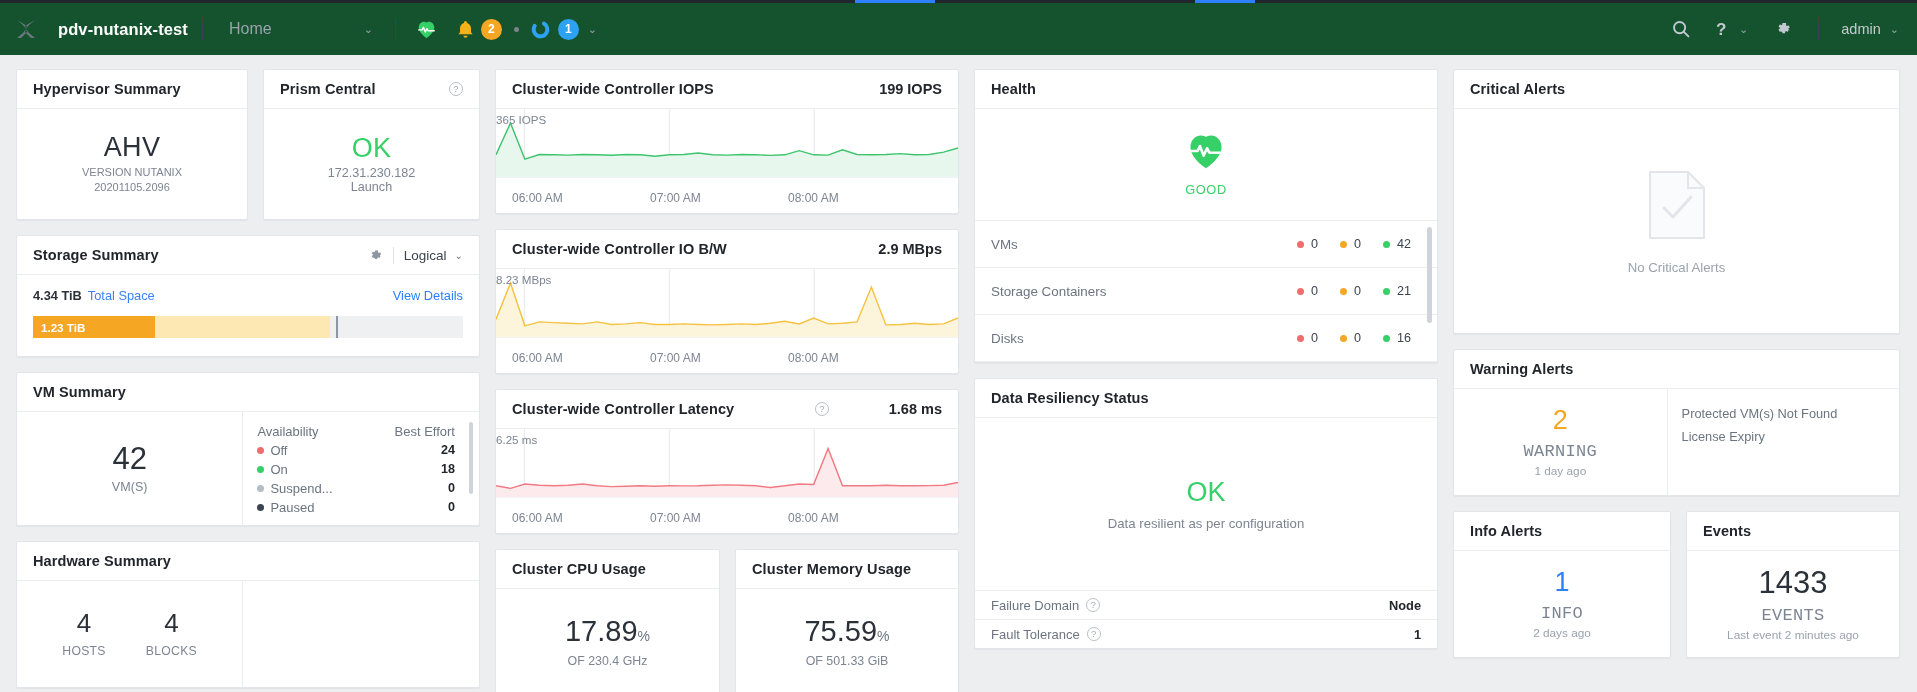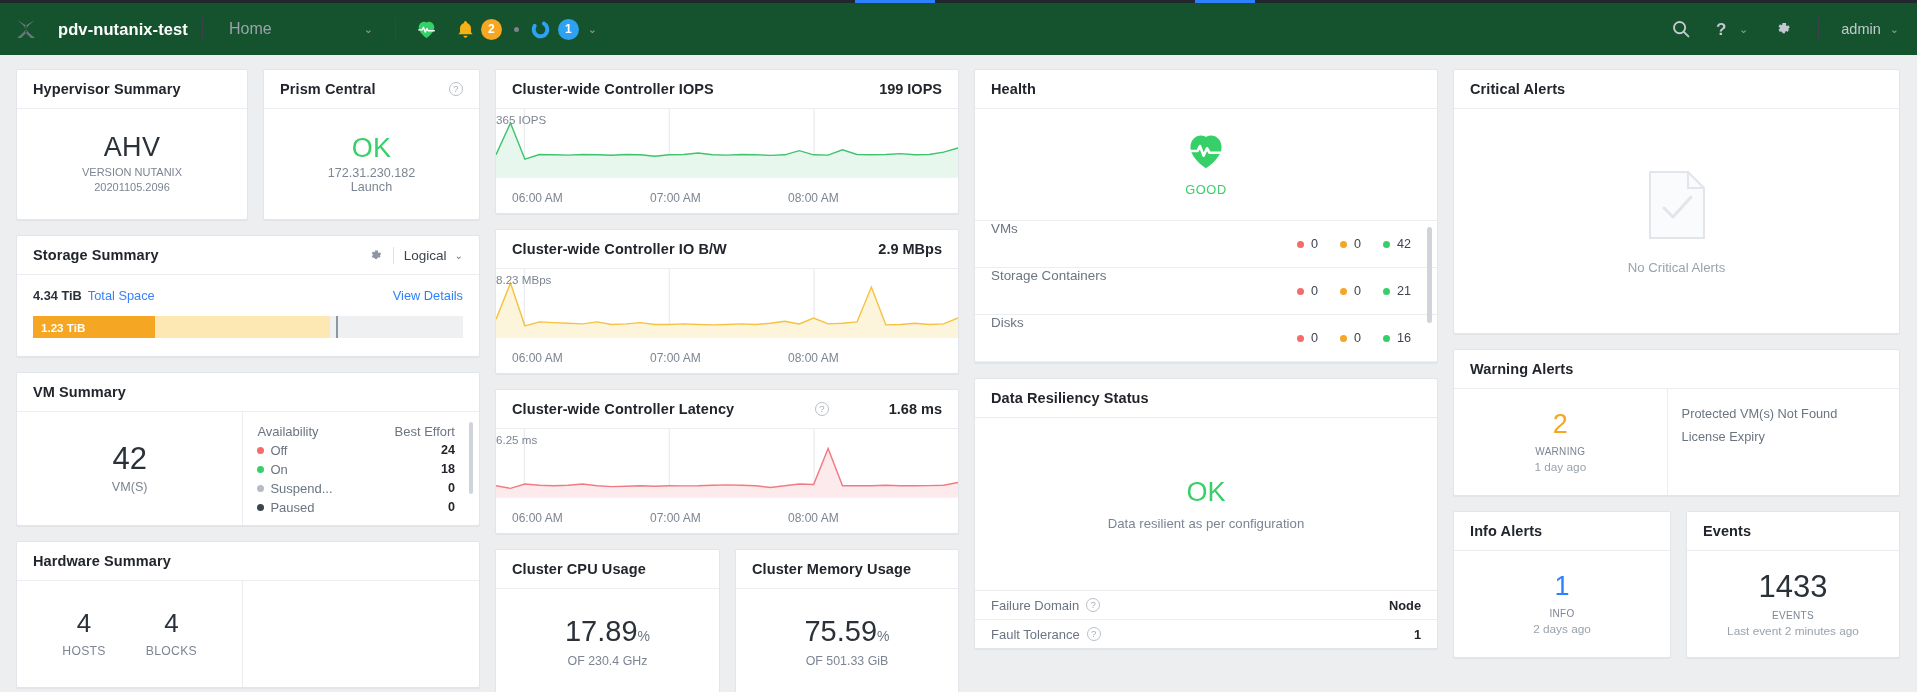--- a/index.html
+++ b/index.html
@@ -147,21 +147,21 @@
   .peak-lbl { position: absolute; left: 0; top: 4px; font-size: 11.6px; color: #7c8592; }
   .chart-axis { display: flex; height: 30px; align-items: center; position: relative; font-size: 12px; color: #7c8592; }
   .chart-axis span { position: absolute; }
 
   
   .health-top { height: 112px; display:flex; flex-direction:column; align-items:center; justify-content:center;
     border-bottom: 1px solid #ecedf0; }
   .health-lbl { font-size: 12.8px; color: #36d068; letter-spacing: .6px; margin-top: 8px; }
   .health-rows { position: relative; }
   .health-row {
-    height: 47px; display: flex; padding: 0 26px 0 16px;
+    height: 47px; display: flex; align-items: center; padding: 0 26px 0 16px;
     border-bottom: 1px solid #ecedf0; font-size: 13.4px; color: #6b7581;
   }
   .health-row:last-child { border-bottom: none; }
   .hstats { margin-left: auto; display: flex; align-items: center; gap: 22px; }
   .hstat { display: flex; align-items: center; gap: 7px; font-size: 12.6px; color: #3c4450; }
   .hscroll { position: absolute; right: 5px; top: 6px; width: 5px; height: 96px; background: #cfd4da; border-radius: 3px; }
 
   
   .empty-body { height: 224px; display:flex; flex-direction:column; align-items:center; justify-content:center; }
   .empty-txt { font-size: 13.2px; color: #9aa3ad; margin-top: 14px; }
@@ -184,21 +184,21 @@
   .gauge-sub { font-size: 12.4px; color: #7c8592; margin-top: 8px; }
 
   
   .alert-body { display:flex; min-height: 106px; }
   .alert-l { width: 48%; display:flex; flex-direction:column; align-items:center; justify-content:center;
     border-right: 1px solid #ecedf0; }
   .alert-num { font-size: 27px; font-weight: 300; line-height: 1; }
   .alert-num.amber { color: #f5a623; }
   .alert-num.blue { color: #2d80ff; }
   .alert-num.dark { color: #2b3139; }
-  .alert-lbl { font-size: 10px; color: #7c8592; margin-top: 8px; letter-spacing:.3px; }
+  .alert-lbl { font-size: 17px; color: #7c8592; margin-top: 8px; letter-spacing:.3px;font-family:Liberation Mono, monospace; }
   .alert-ago { font-size: 11.8px; color: #9aa3ad; margin-top: 3px; }
   .alert-r { flex:1; padding: 13px 14px; }
   .alert-item { font-size: 12.8px; color: #6b7581; line-height: 23px; }
   .ctr-body { display:flex; flex-direction:column; align-items:center; justify-content:center; min-height:106px; }
 </style>
 </head>
 <body>
 
 <div class="accent-strip">
   <div class="seg a"></div>

